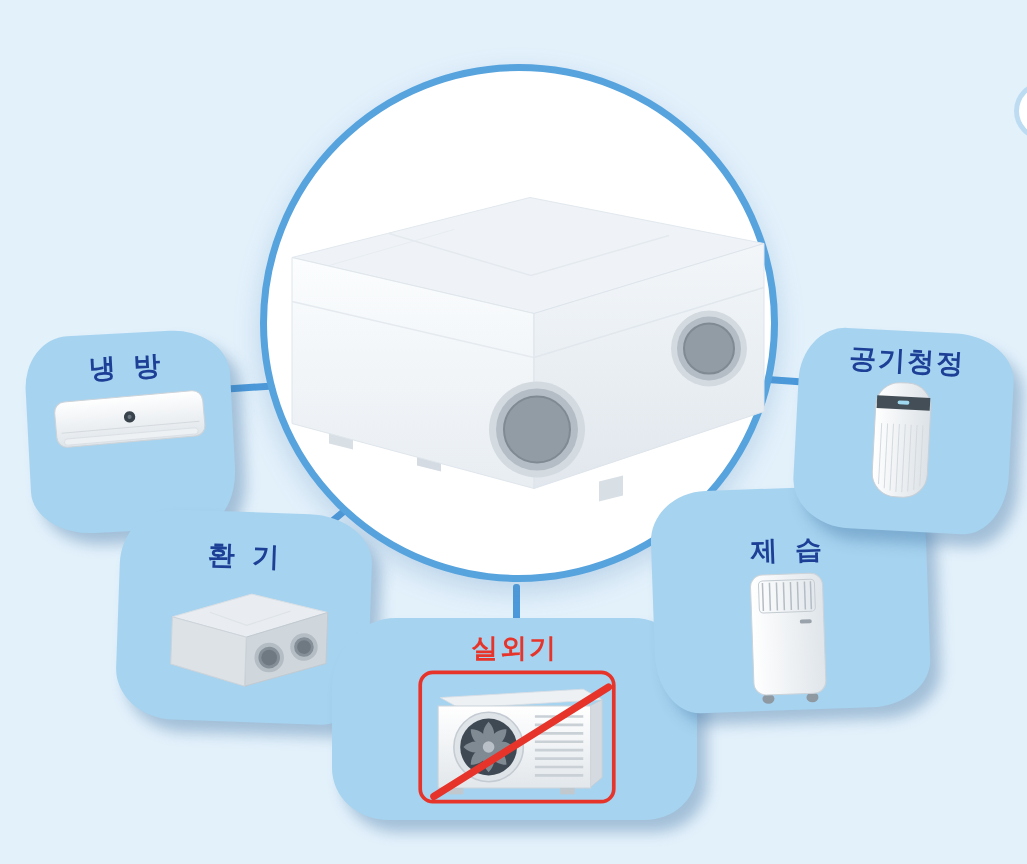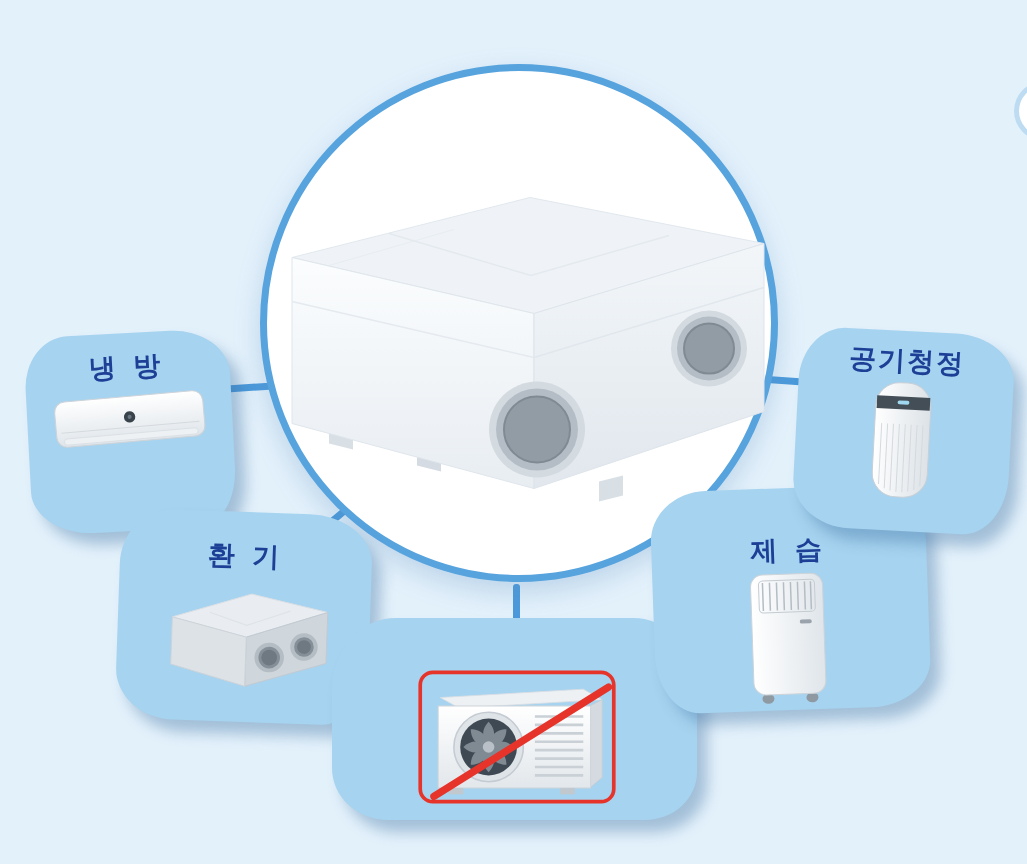--- a/index.html
+++ b/index.html
@@ -143,20 +143,21 @@
         <circle cx="112" cy="74" r="11" fill="#848f98"></circle>
         <circle cx="112" cy="74" r="8" fill="#6e7982"></circle>
         <circle cx="147" cy="62" r="14" fill="#b5bdc4"></circle>
         <circle cx="147" cy="62" r="10" fill="#848f98"></circle>
         <circle cx="147" cy="62" r="7" fill="#6e7982"></circle>
       </svg>
     </div>
   </div>
 
   <div class="card card-outdoor">
+    <div class="card-label excluded">실외기</div>
     <div class="device">
       <svg width="200" height="142" viewBox="0 0 190 135">
         <defs>
           <linearGradient id="outg" x1="0" y1="0" x2="0" y2="1">
             <stop offset="0" stop-color="#ffffff"></stop>
               <stop offset="1" stop-color="#e2e7eb"></stop>
           </linearGradient>
         </defs>
 
         <polygon points="22,30 158,22 176,32 40,40" fill="#eef1f4" stroke="#d8dee3" stroke-width="0.8"></polygon>

